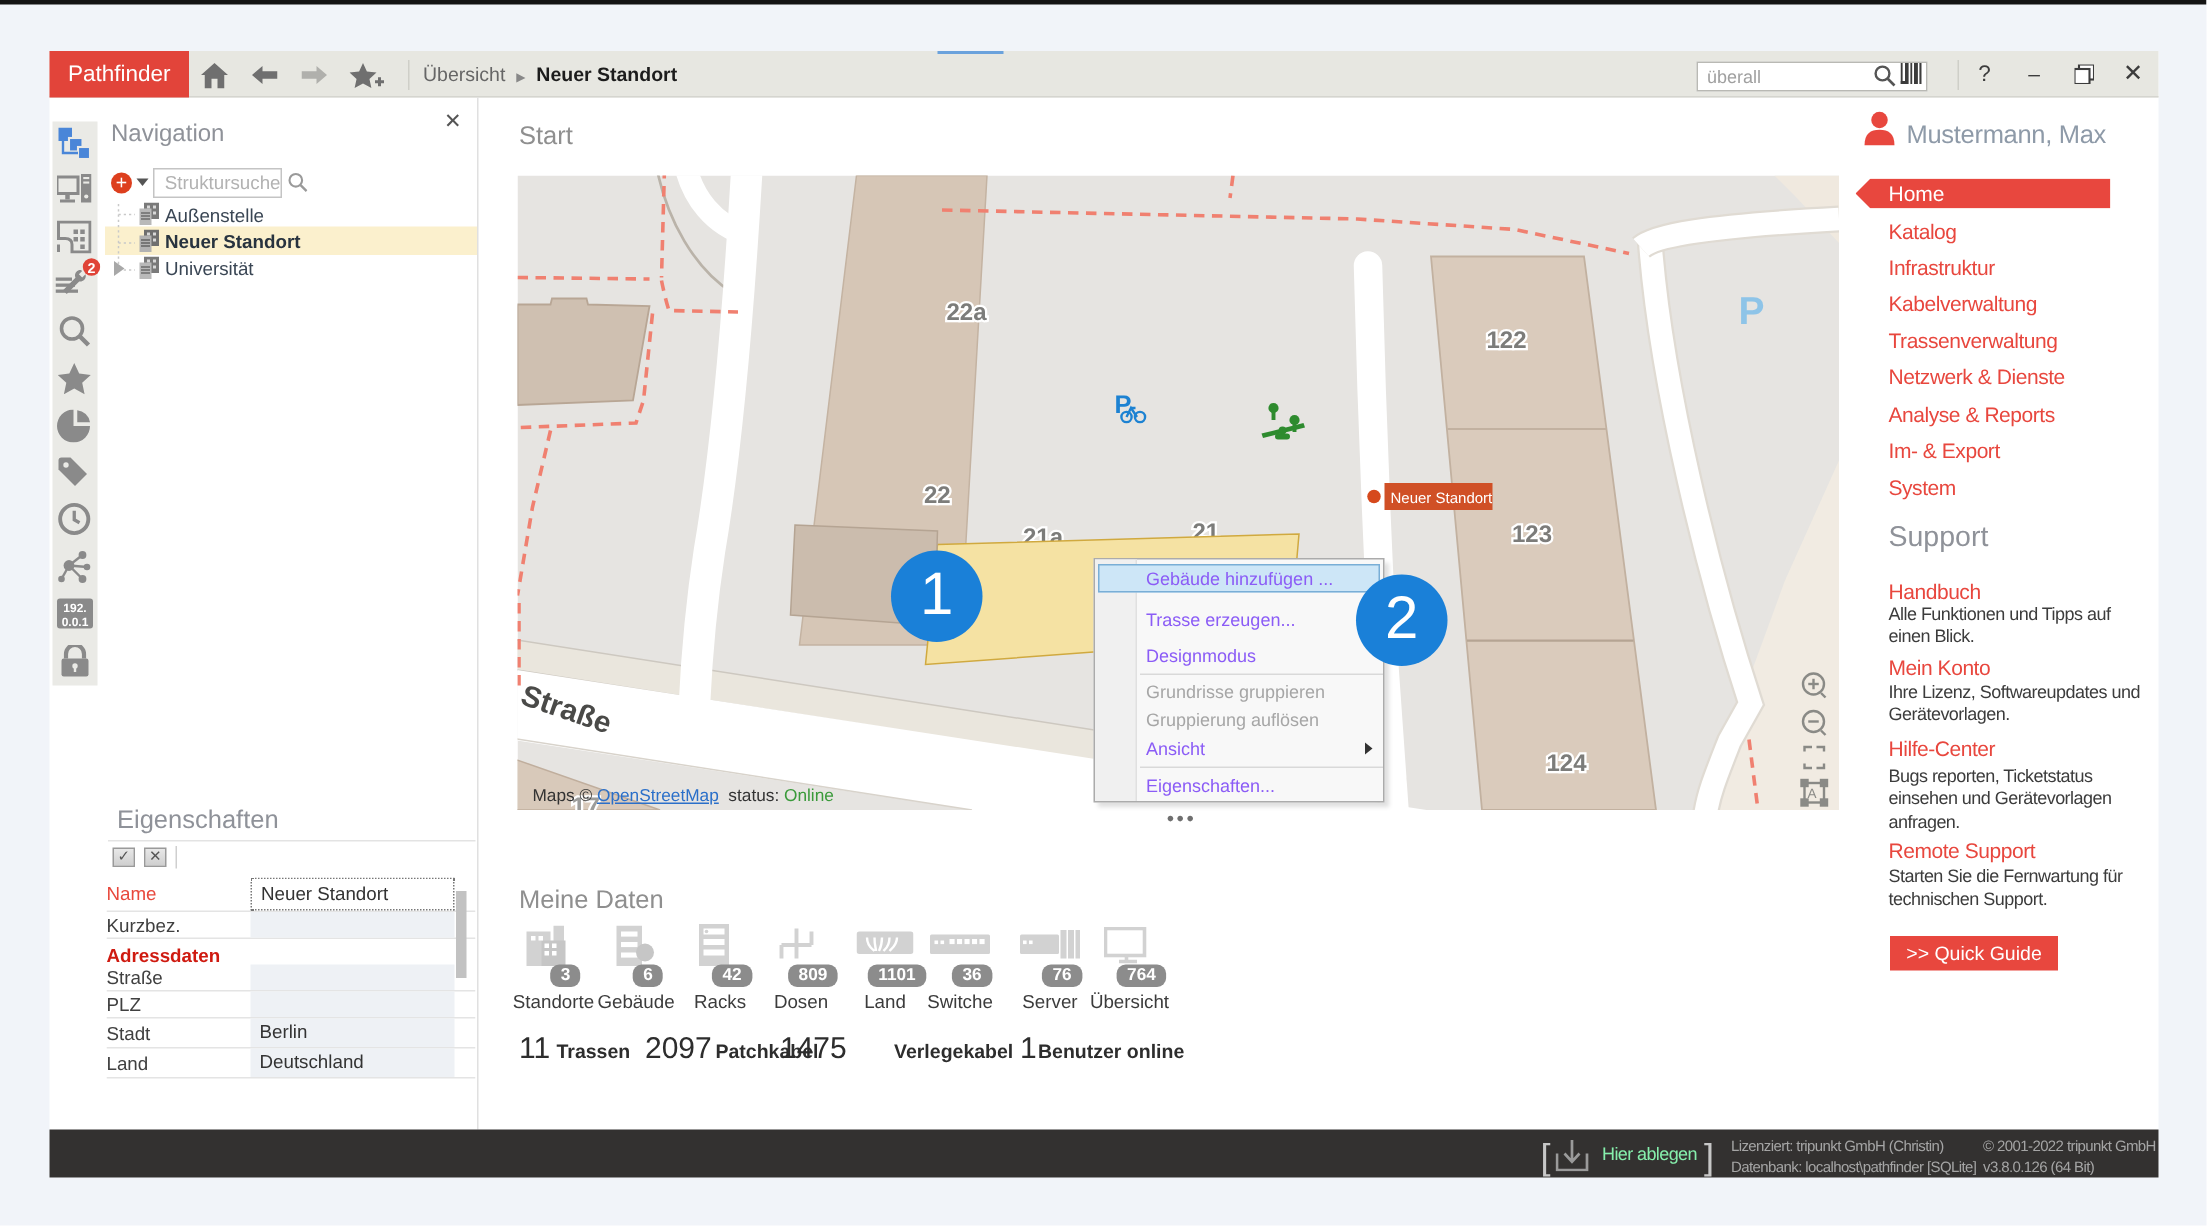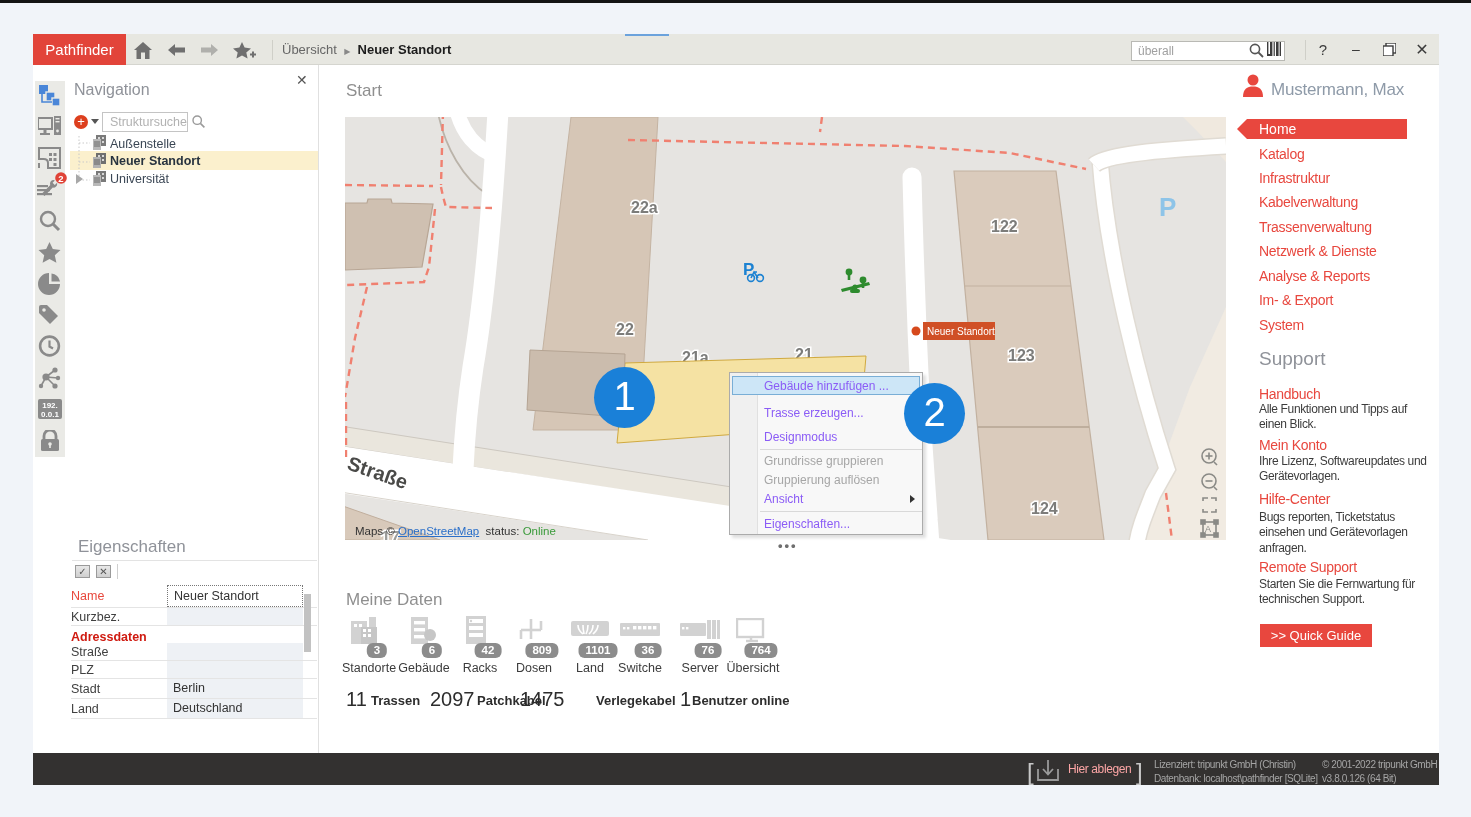--- a/index.html
+++ b/index.html
@@ -558,19 +558,19 @@
 <div class="abs" style="left:1260px;top:624px;width:112px;height:23px;background:#e8473e;color:#fff;font-size:13px;text-align:center;line-height:23px">&gt;&gt; Quick Guide</div>
 
 <div class="abs" id="bottombar">
   <span style="position:absolute;left:994px;top:5px;font-size:24px;color:#c7c7c7;font-weight:300">[</span>
   <svg style="position:absolute;left:1004px;top:6px" width="26" height="22" viewBox="0 0 26 22">
       <g fill="none" stroke="#9a9a9a" stroke-width="1.8">
         <path d="M1,10 L1,21 L21,21 L21,10"></path>
         <path d="M11,1 L11,15 M6,10 L11,15.5 L16,10"></path>
       </g>
     </svg>
-  <span style="position:absolute;left:1035px;top:9px;font-size:12px;letter-spacing:-0.4px;color:#fca5a5">Hier ablegen</span>
+  <span style="position:absolute;left:1035px;top:9px;font-size:12px;letter-spacing:-0.4px;color:#86efac">Hier ablegen</span>
   <span style="position:absolute;left:1103px;top:5px;font-size:24px;color:#c7c7c7;font-weight:300">]</span>
   <span class="bbt" style="left:1121px;top:6px">Lizenziert: tripunkt GmbH (Christin)</span>
   <span class="bbt" style="left:1121px;top:20px">Datenbank: localhost\pathfinder [SQLite]</span>
   <span class="bbt" style="left:1289px;top:6px">© 2001-2022 tripunkt GmbH</span>
   <span class="bbt" style="left:1289px;top:20px">v3.8.0.126 (64 Bit)</span>
 </div>
 
 </body></html>

